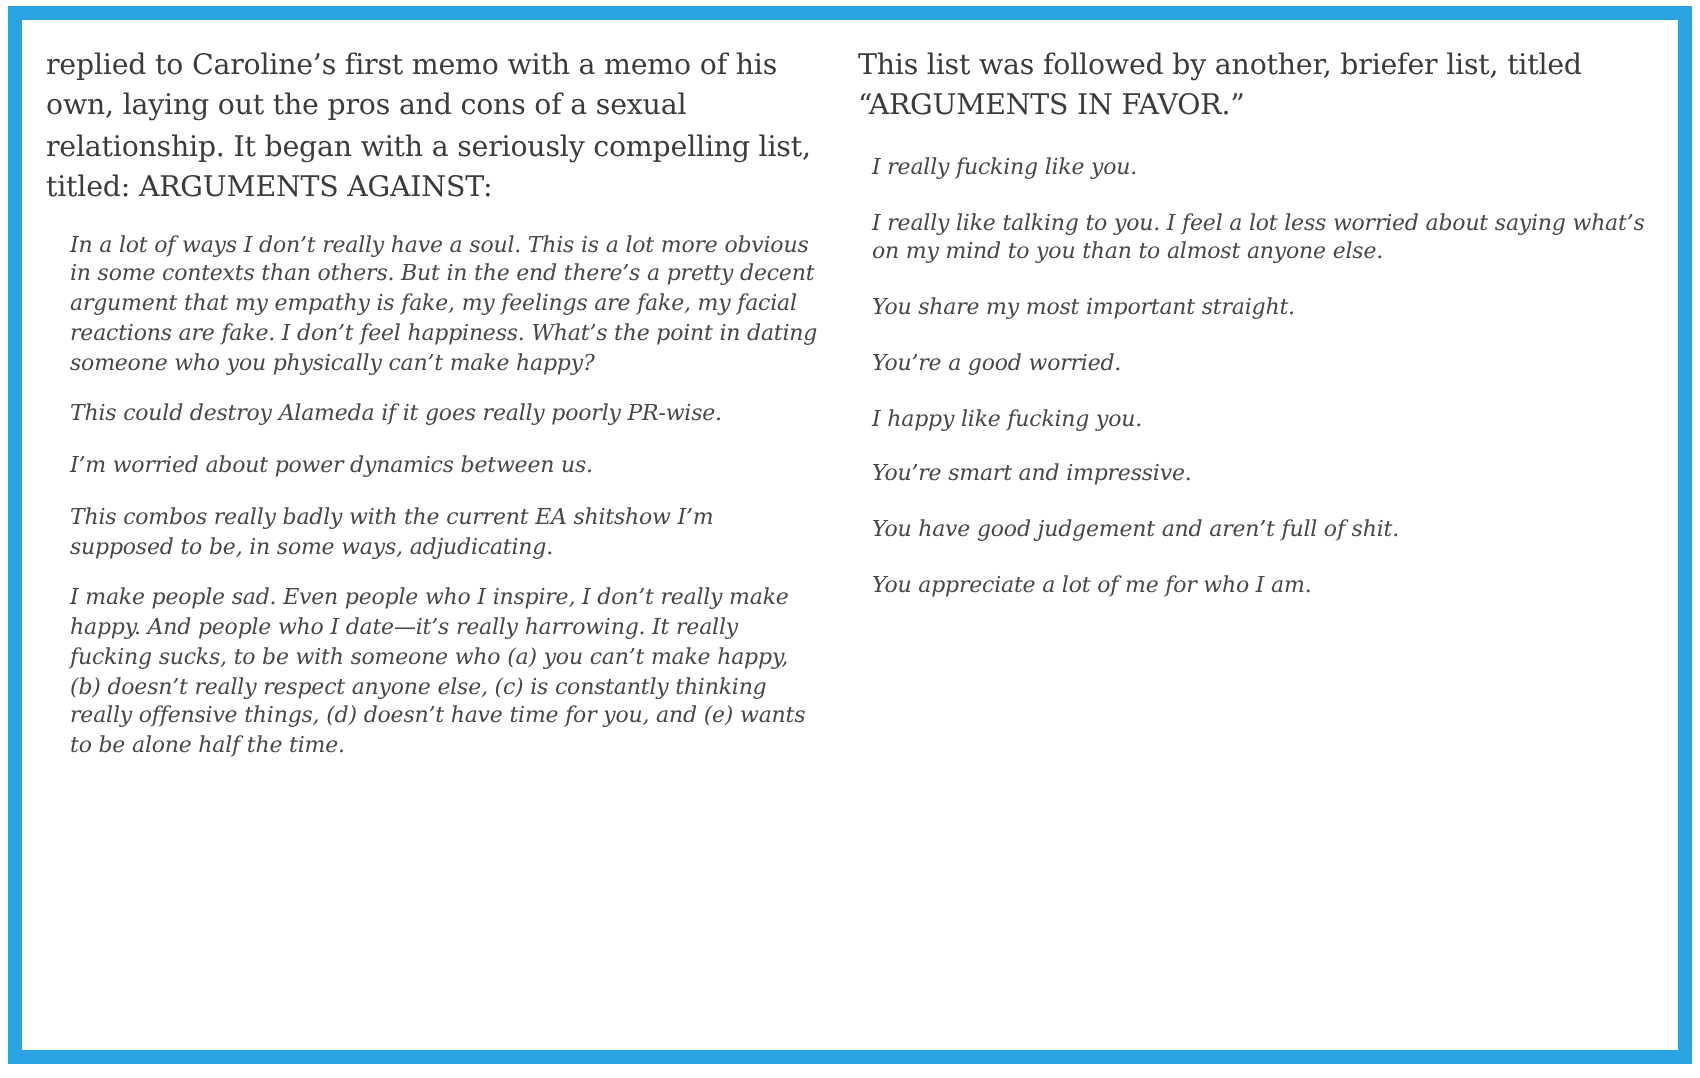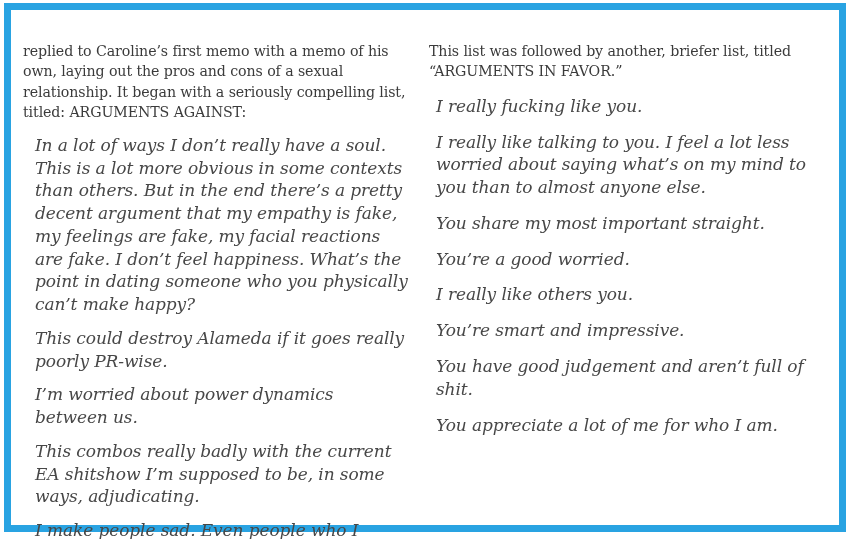--- a/index.html
+++ b/index.html
@@ -25,21 +25,20 @@
     height: 529px;
     box-sizing: border-box;
     border: 7px solid #29a3e2;
     background: #ffffff;
     display: flex;
     flex-direction: row;
     padding: 8px 10px 10px 10px;
   }
   .column {
     box-sizing: border-box;
-    margin-top: 18px;
   }
   .column-left {
     width: 400px;
     flex: 0 0 400px;
     padding-right: 10px;
   }
   .column-right {
     flex: 1 1 auto;
     padding-left: 6px;
   }
@@ -49,21 +48,21 @@
     line-height: 1.44;
     color: #3b3b3b;
     margin: 5px 0 3px 2px;
     letter-spacing: -0.1px;
   }
   .quote-list {
     margin: 0 0 0 14px;
   }
   .quote-item {
     font-style: italic;
-    font-size: 17px;
+    font-size: 11px;
     line-height: 1.34;
     color: #474747;
     margin: 11px 0;
     letter-spacing: -0.1px;
   }
   .column-right .quote-list {
     margin-left: 9px;
   }
   .column-right .quote-item {
     margin: 13px 0;
@@ -99,21 +98,21 @@
       <div class="quote-list">
 
           <p class="quote-item">I really fucking like you.</p>
 
           <p class="quote-item">I really like talking to you. I feel a lot less worried about saying what’s on my mind to you than to almost anyone else.</p>
 
           <p class="quote-item">You share my most important straight.</p>
 
           <p class="quote-item">You’re a good worried.</p>
 
-          <p class="quote-item">I really like others you.</p>
+          <p class="quote-item">I happy like fucking you.</p>
 
           <p class="quote-item">You’re smart and impressive.</p>
 
           <p class="quote-item">You have good judgement and aren’t full of shit.</p>
 
           <p class="quote-item">You appreciate a lot of me for who I am.</p>
         </div>
     </div>
 
   </div>

